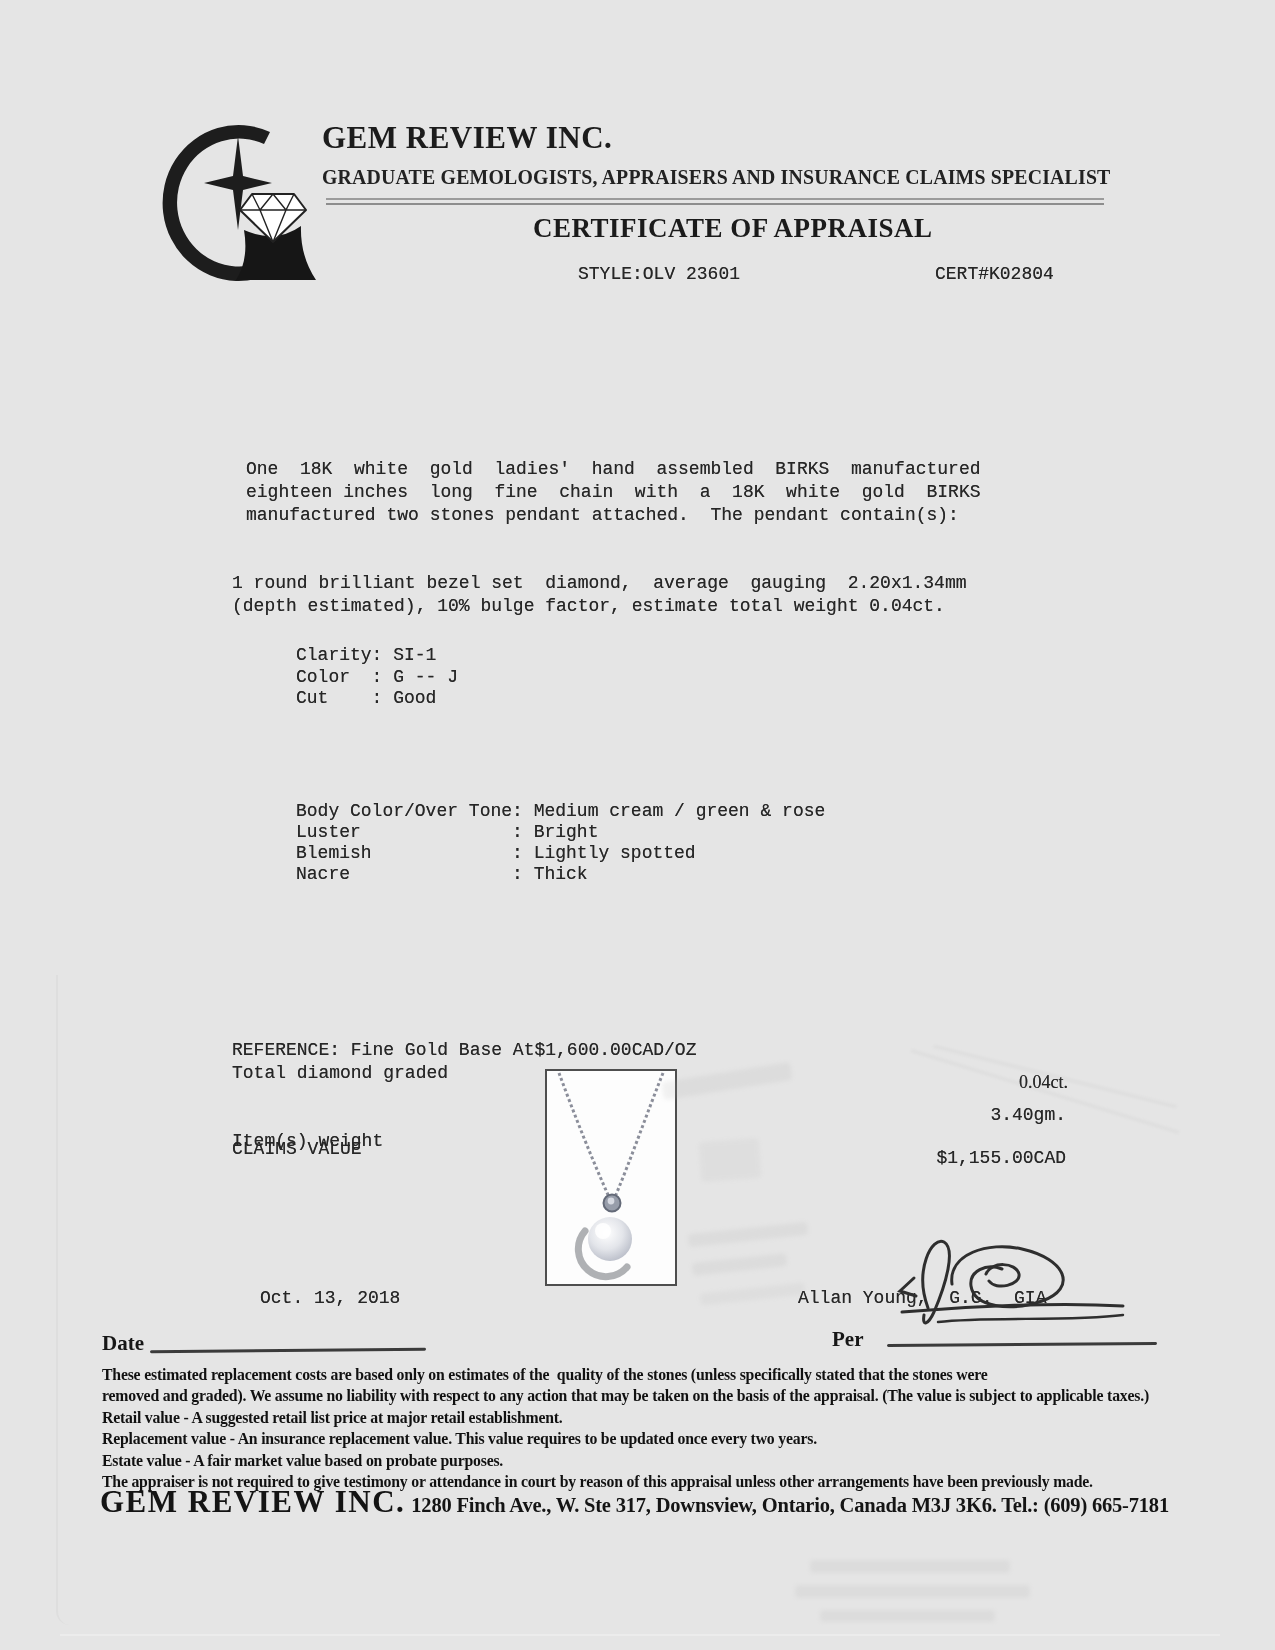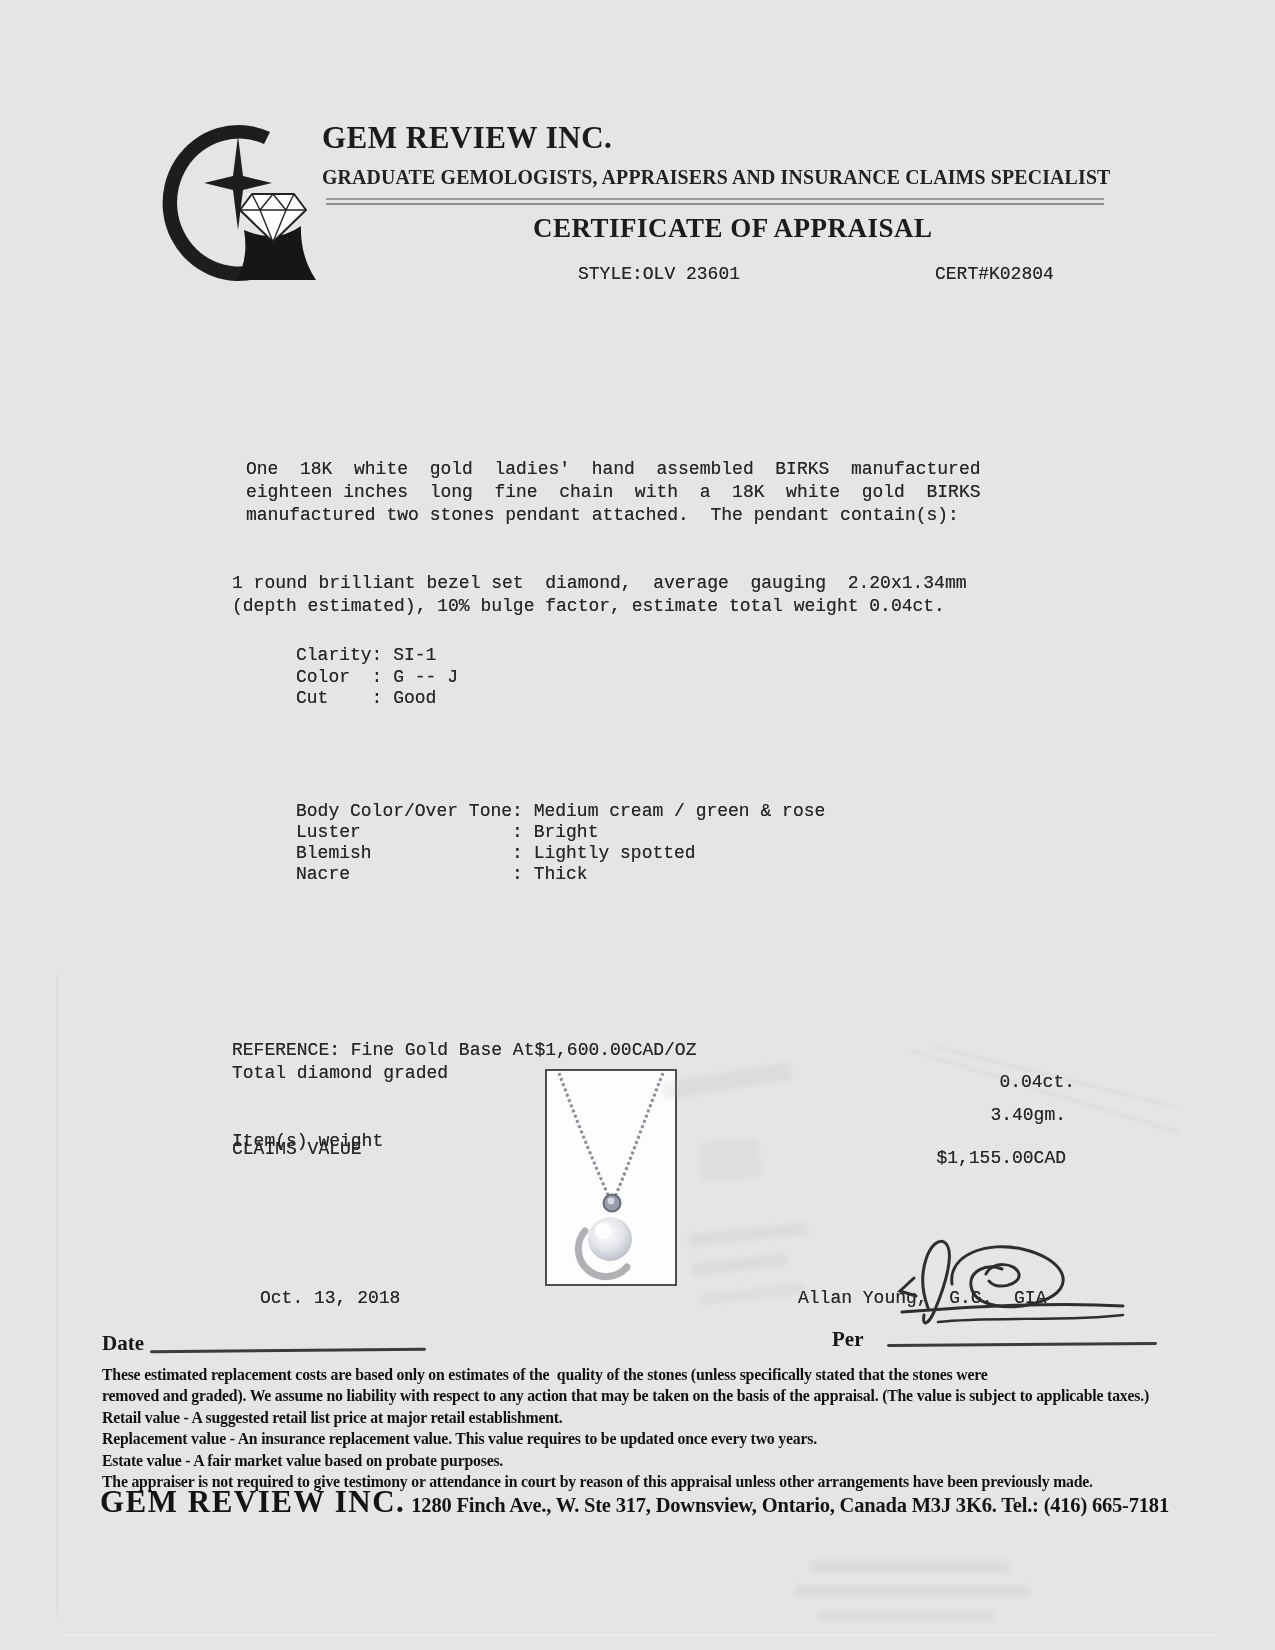--- a/index.html
+++ b/index.html
@@ -112,21 +112,21 @@
 
 
   <div class="abs mono" style="left:296px;top:801px;">Body Color/Over Tone: Medium cream / green &amp; rose
 Luster              : Bright
 Blemish             : Lightly spotted
 Nacre               : Thick</div>
 
   <div class="abs mono" style="left:232px;top:1040px;">REFERENCE: Fine Gold Base At$1,600.00CAD/OZ</div>
 
   <div class="abs mono" style="left:232px;top:1063px;">Total diamond graded</div>
-  <div class="abs mono value-col" style="right:200px;top:1072px;">0.04ct.</div>
+  <div class="abs mono value-col" style="right:207px;top:1072px;font-family:Liberation Serif, serif;">0.04ct.</div>
 
   <div class="abs mono" style="left:232px;top:1096px;margin-top:35px;">Item(s) weight</div>
   <div class="abs mono value-col" style="right:209px;top:1105px;">3.40gm.</div>
 
   <div class="abs mono" style="left:232px;top:1139px;">CLAIMS VALUE</div>
   <div class="abs mono value-col" style="right:209px;top:1148px;">$1,155.00CAD</div>
 
   <div class="abs photo-box" style="left:545px;top:1069px;">
     <svg width="128" height="213" viewBox="0 0 128 213">
       <defs>
@@ -181,21 +181,21 @@
 
   <div class="abs disclaimer" style="left:102px;top:1364px;">These estimated replacement costs are based only on estimates of the  quality of the stones (unless specifically stated that the stones were
 removed and graded). We assume no liability with respect to any action that may be taken on the basis of the appraisal. (The value is subject to applicable taxes.)
 Retail value - A suggested retail list price at major retail establishment.
 Replacement value - An insurance replacement value. This value requires to be updated once every two years.
 Estate value - A fair market value based on probate purposes.
 The appraiser is not required to give testimony or attendance in court by reason of this appraisal unless other arrangements have been previously made.</div>
 
   <div class="abs footer-row" style="left:100px;top:1484px;">
     <span class="footer-company">GEM REVIEW INC.</span>
-    <span class="footer-address">1280 Finch Ave., W. Ste 317, Downsview, Ontario, Canada M3J 3K6.  Tel.: (416) 665-7181</span>
+    <span class="footer-address">1280 Finch Ave., W. Ste 317, Downsview, Ontario, Canada M3J 3K6.  Tel.: (609) 665-7181</span>
   </div>
 
   <div class="abs ghost" style="left:810px;top:1560px;width:200px;height:13px;"></div>
   <div class="abs ghost" style="left:795px;top:1585px;width:235px;height:13px;"></div>
   <div class="abs ghost" style="left:820px;top:1610px;width:175px;height:12px;"></div>
 
   <div class="abs scan-edge-left" style="left:56px;top:975px;"></div>
   <div class="abs scan-edge-bottom" style="left:60px;top:1634px;width:1160px;"></div>
 
 </div>

